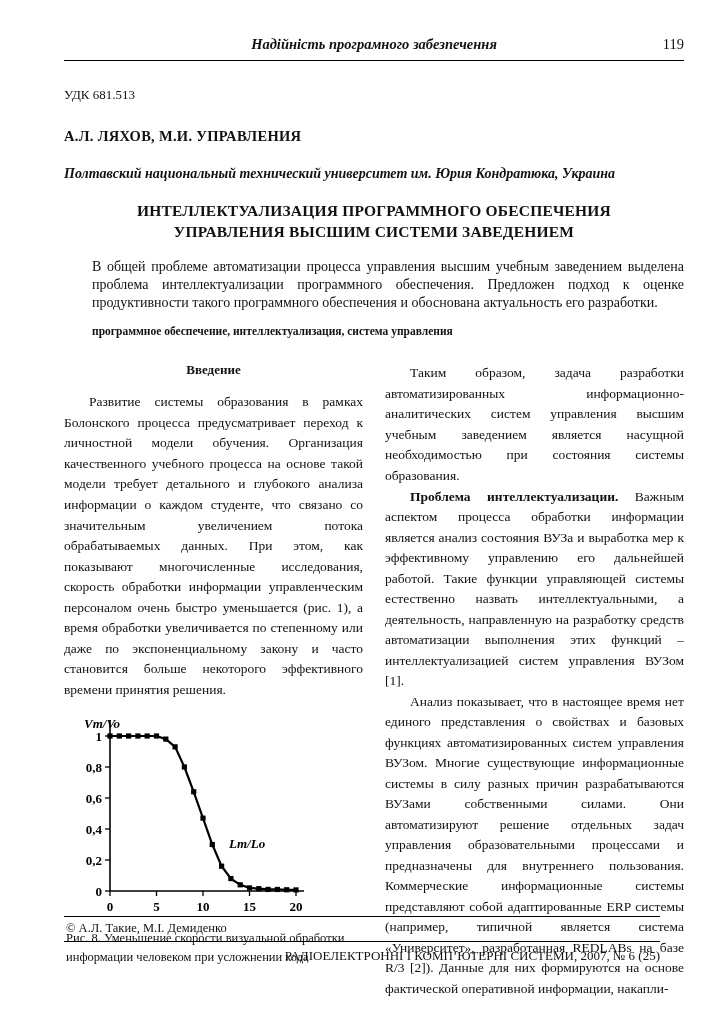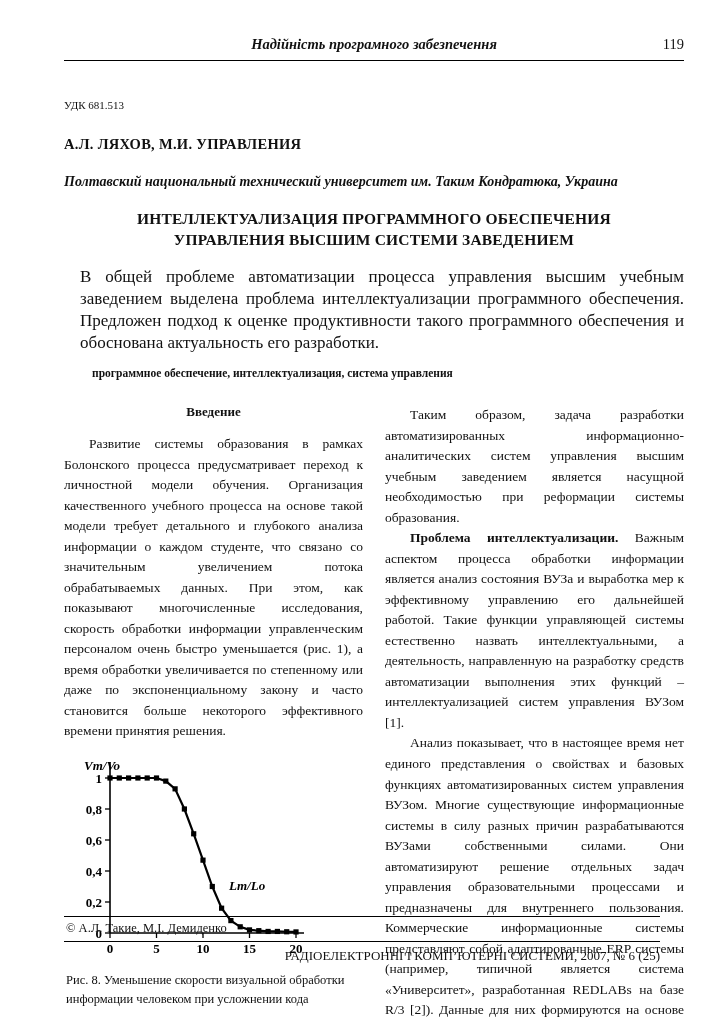--- a/index.html
+++ b/index.html
@@ -5,26 +5,26 @@
   * { margin:0; padding:0; box-sizing:border-box; }
   html,body { background:#ffffff; }
   body { font-family:"Liberation Serif", serif; color:#111; }
   .page { width:724px; height:1024px; position:relative; background:#fff; overflow:hidden; margin:0 auto; }
   .content { padding:36px 40px 0 64px; }
 
   .running-head { position:relative; text-align:center; font-size:14.5px; font-weight:bold; font-style:italic; padding-bottom:7px; }
   .rh-page { position:absolute; right:0; top:0; font-style:normal; font-weight:normal; font-size:14.5px; }
   .rh-rule { border-bottom:1.8px solid #000; }
 
-  .udk { margin-top:38px; font-size:11px; }
+  .udk { margin-top:26px; font-size:13px; }
   .authors { margin-top:25px; font-size:14.5px; font-weight:bold; letter-spacing:.3px; }
   .affiliation { margin-top:21px; font-size:14px; font-weight:bold; font-style:italic; }
   .title { margin-top:19px; text-align:center; font-size:15.5px; font-weight:bold; line-height:1.35; letter-spacing:.2px; }
 
-  .abstract { margin:15px 0 0 16px; font-size:17px; line-height:1.3; text-align:justify; }
+  .abstract { margin:15px 0 0 28px; font-size:14px; line-height:1.3; text-align:justify; }
   .keywords { margin:13px 0 0 28px; font-size:11.5px; font-weight:bold; }
 
   .columns { display:flex; gap:22px; margin-top:21px; }
   .col { flex:1; min-width:0; }
   .intro-heading { text-align:center; font-weight:bold; font-size:13px; margin:4px 0 14px 0; }
   .body-par { font-size:13.5px; line-height:1.52; text-align:justify; text-indent:25px; }
   .col-right { padding-top:5px; }
 
   figure { margin:8px 0 0 2px; }
   .figcaption { margin-top:7px; font-size:12.5px; line-height:1.5; text-align:left; }
@@ -45,21 +45,21 @@
     <div class="running-head">
       <span>Надійність програмного забезпечення</span>
       <span class="rh-page">119</span>
     </div>
     <div class="rh-rule"></div>
 
     <div class="udk">УДК 681.513</div>
 
     <div class="authors">А.Л. ЛЯХОВ, М.И. УПРАВЛЕНИЯ</div>
 
-    <div class="affiliation">Полтавский национальный технический университет им. Таким Кондратюка, Украина</div>
+    <div class="affiliation">Полтавский национальный технический университет им. Юрия Кондратюка, Украина</div>
 
     <h1 class="title"><span>ИНТЕЛЛЕКТУАЛИЗАЦИЯ ПРОГРАММНОГО ОБЕСПЕЧЕНИЯ</span><br><span>УПРАВЛЕНИЯ ВЫСШИМ СИСТЕМИ ЗАВЕДЕНИЕМ</span></h1>
 
     <p class="abstract">В общей проблеме автоматизации процесса управления высшим учебным заведением выделена проблема интеллектуализации программного обеспечения. Предложен подход к оценке продуктивности такого программного обеспечения и обоснована актуальность его разработки.</p>
 
     <p class="keywords">программное обеспечение, интеллектуализация, система управления</p>
 
     <div class="columns">
 
       <div class="col col-left">
@@ -114,21 +114,21 @@
               <rect x="218.1" y="179.16" width="5.2" height="5.2" fill="#000000"></rect>
               <rect x="227.4" y="179.315" width="5.2" height="5.2" fill="#000000"></rect>
               <text x="18" y="20" class="axis-label">Vm/Vo</text>
               <text x="163.04000000000002" y="139.6" class="axis-label">Lm/Lo</text>
             </svg>
           <figcaption class="figcaption">Рис. 8. Уменьшение скорости визуальной обработки информации человеком при усложнении кода</figcaption>
         </figure>
       </div>
 
       <div class="col col-right">
-        <p class="body-par">Таким образом, задача разработки автоматизированных информационно-аналитических систем управления высшим учебным заведением является насущной необходимостью при реформации системы образования.</p>
+        <p class="body-par">Таким образом, задача разработки автоматизированных информационно-аналитических систем управления высшим учебным заведением является насущной необходимостью при состояния системы образования.</p>
         <p class="body-par"><b>Проблема интеллектуализации.</b> <span>Важным аспектом процесса обработки информации является анализ состояния ВУЗа и выработка мер к эффективному управлению его дальнейшей работой. Такие функции управляющей системы естественно назвать интеллектуальными, а деятельность, направленную на разработку средств автоматизации выполнения этих функций – интеллектуализацией систем управления ВУЗом [1].</span></p>
         <p class="body-par">Анализ показывает, что в настоящее время нет единого представления о свойствах и базовых функциях автоматизированных систем управления ВУЗом. Многие существующие информационные системы в силу разных причин разрабатываются ВУЗами собственными силами. Они автоматизируют решение отдельных задач управления образовательными процессами и предназначены для внутреннего пользования. Коммерческие информационные системы представляют собой адаптированные ERP системы (например, типичной является система «Университет», разработанная REDLABs на базе R/3 [2]). Данные для них формируются на основе фактической оперативной информации, накапли-</p>
       </div>
 
     </div>
   </div>
 
   <footer>
     <div class="foot-rule"></div>
     <div class="copyright">© А.Л. Такие, М.І. Демиденко</div>

